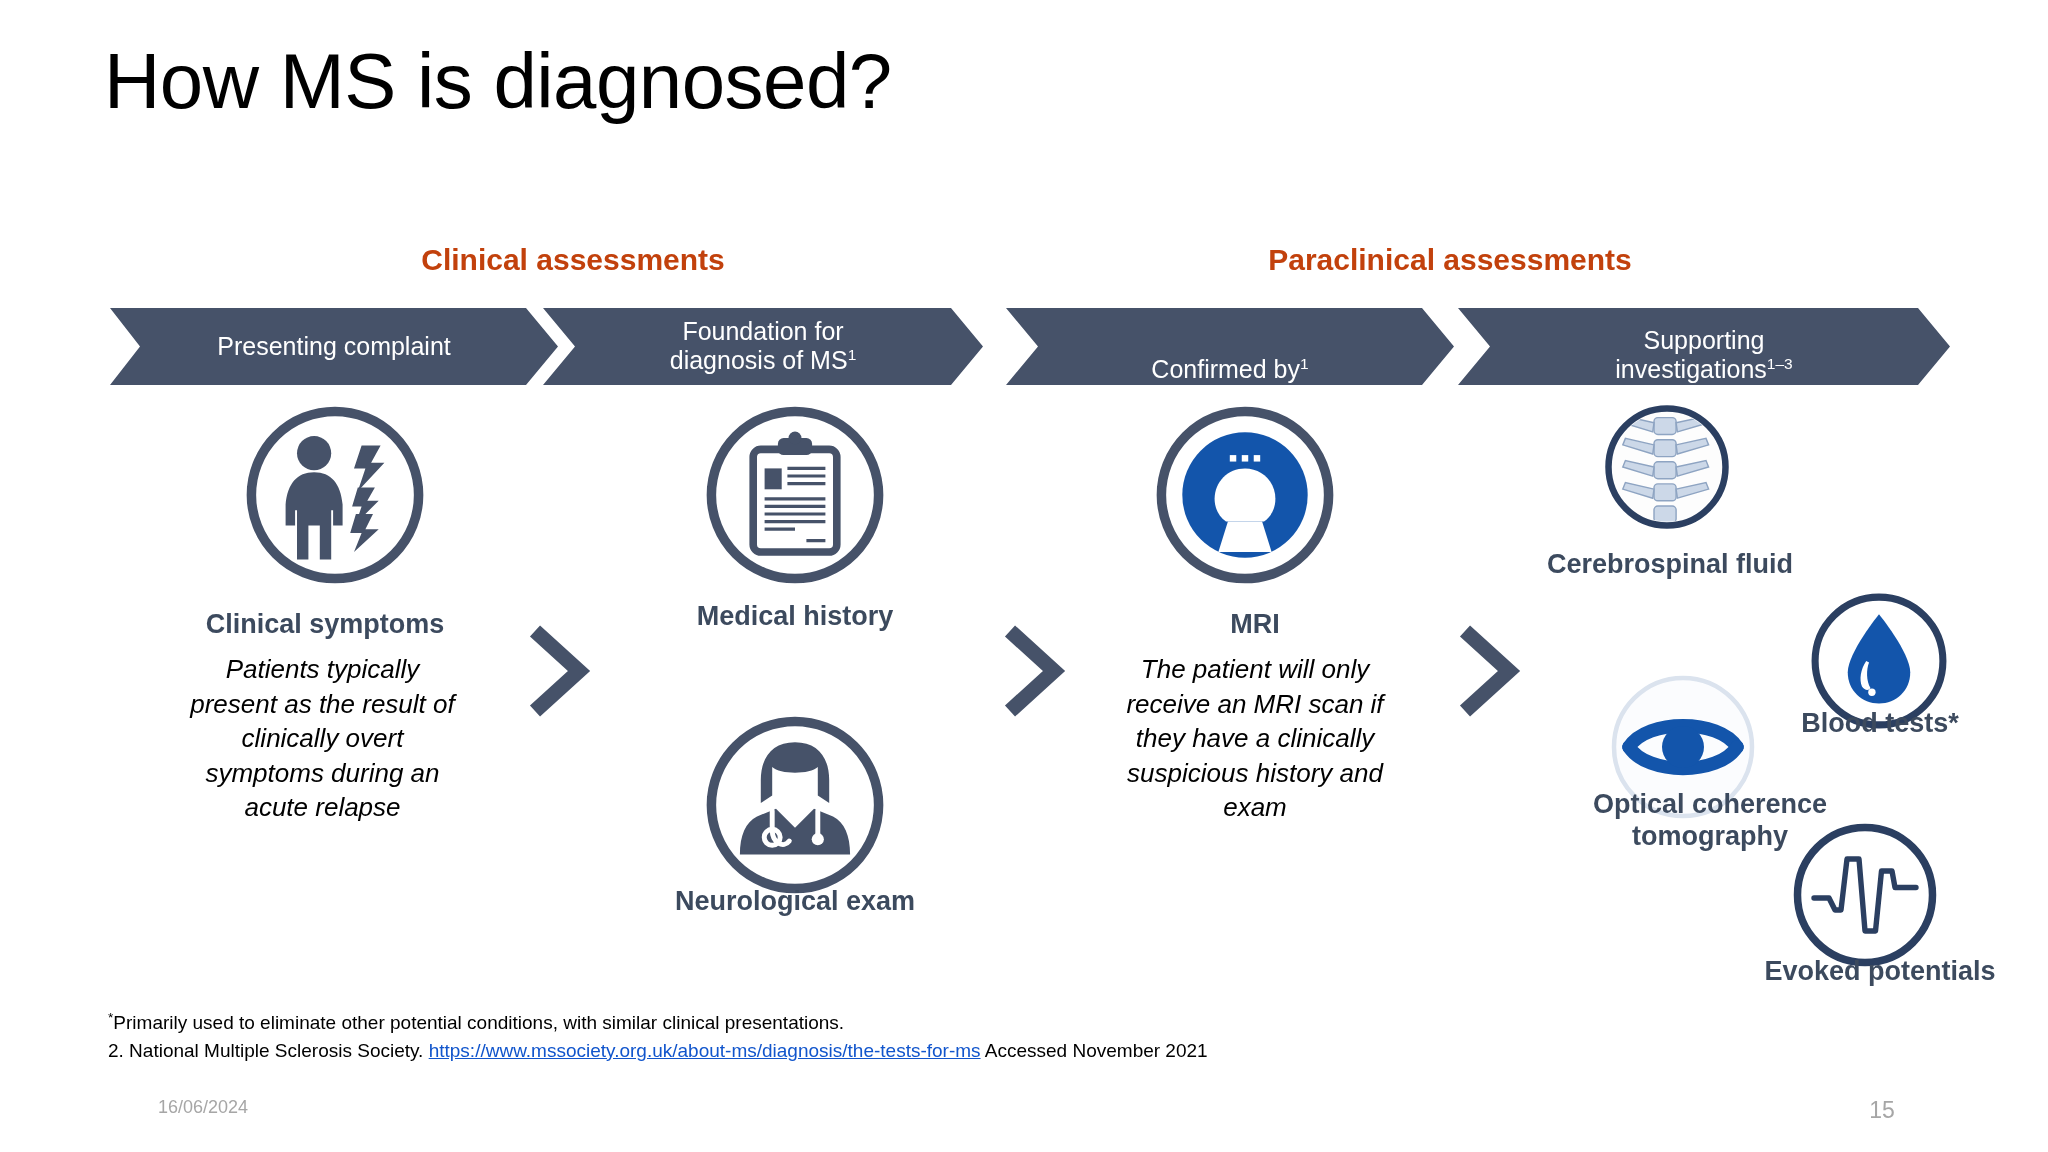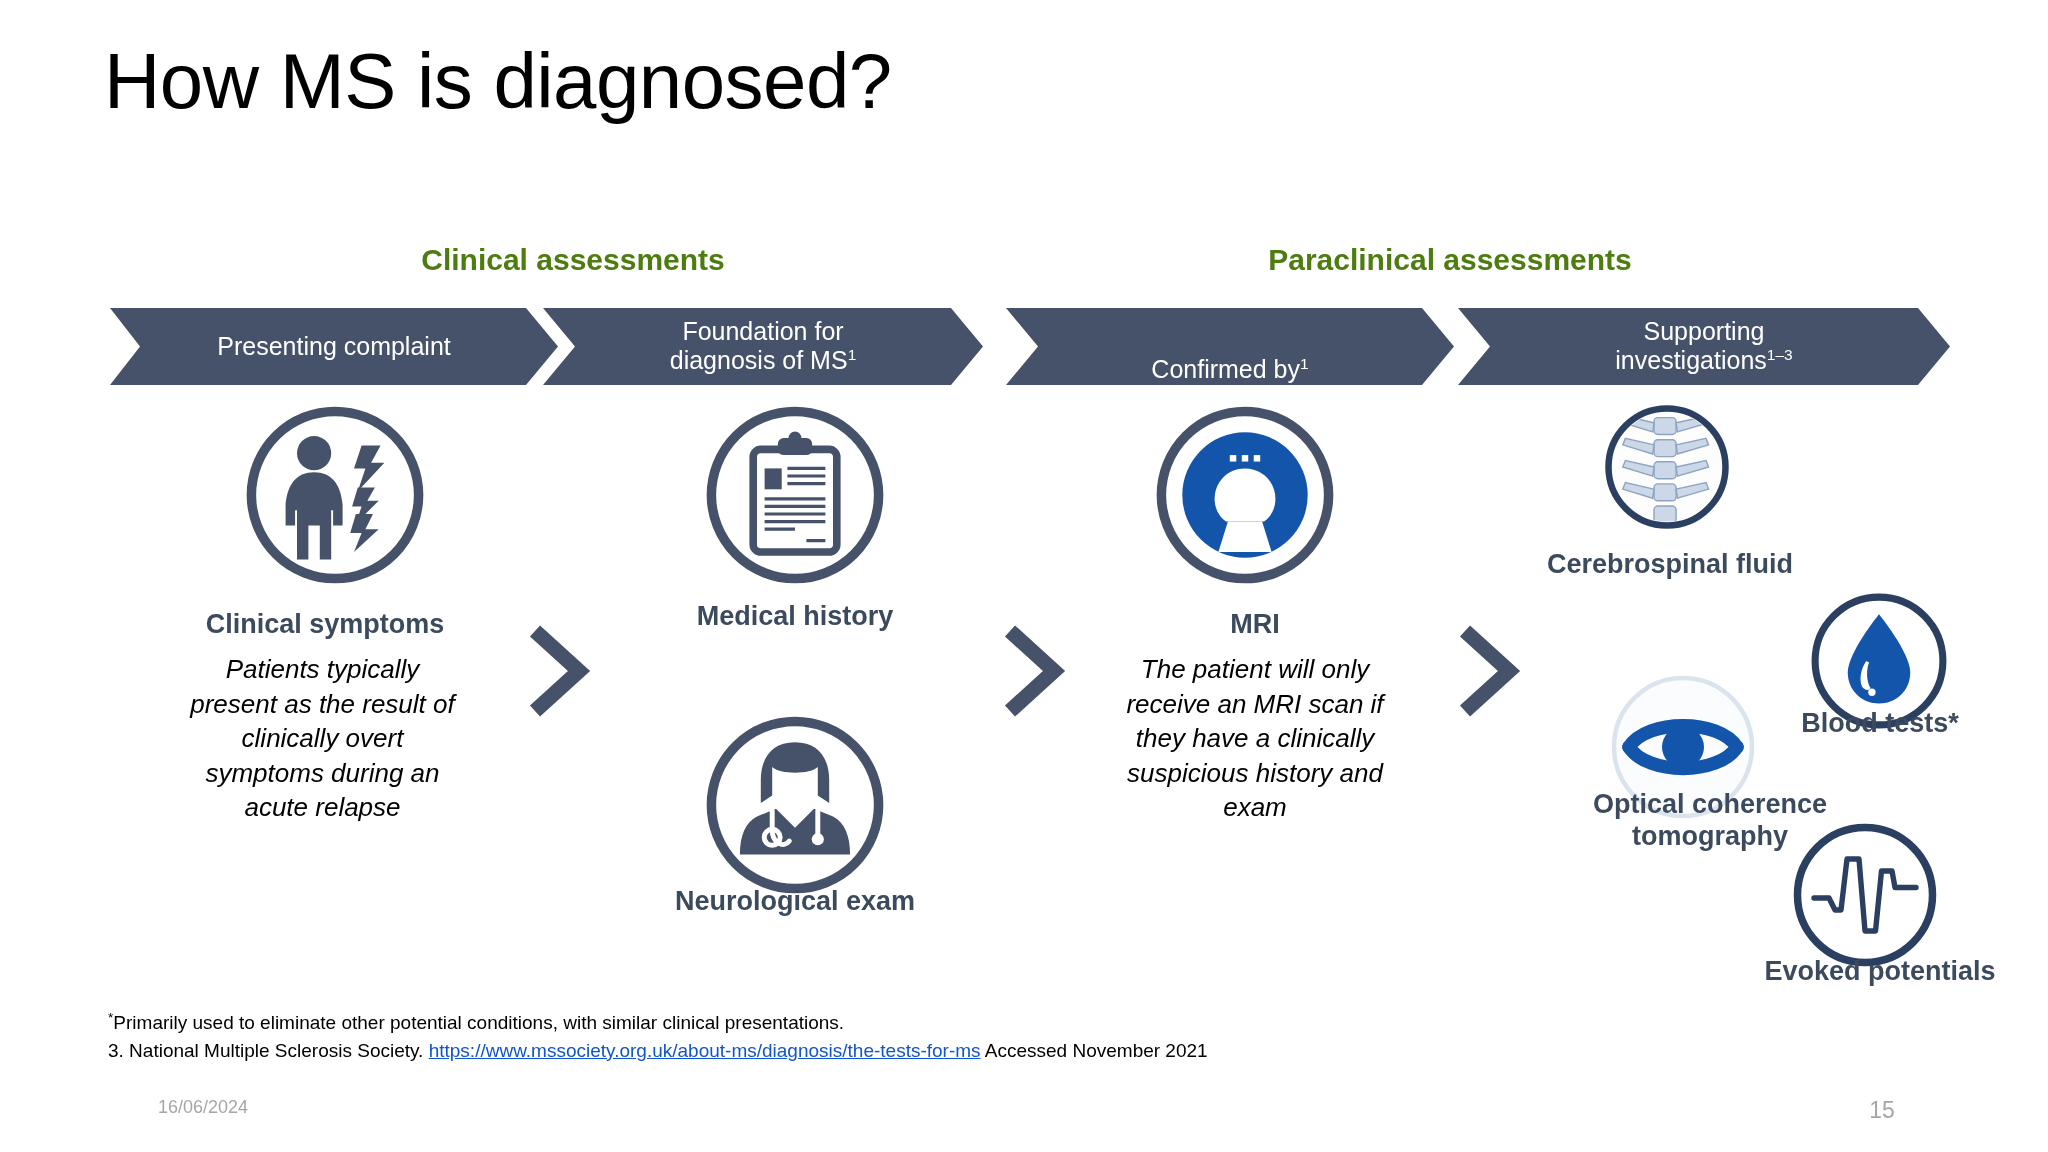--- a/index.html
+++ b/index.html
@@ -26,21 +26,21 @@
     color: #000000;
     letter-spacing: -0.5px;
     white-space: nowrap;
   }
 
   
   .section-header {
     position: absolute;
     font-size: 30px;
     font-weight: bold;
-    color: #4d7c0f;
+    color: #c2410c;
     white-space: nowrap;
     text-align: center;
   }
   #section-clinical { left: 355px; top: 243px; width: 436px; }
   #section-paraclinical { left: 1190px; top: 243px; width: 520px; }
 
   
   #banner {
     position: absolute;
     left: 110px;
@@ -78,20 +78,21 @@
     clip-path: polygon(0 0, 408px 0, 440px 50%, 408px 100%, 0 100%, 32px 50%);
   }
   #seg-2 {
     left: 896px; width: 448px;
     clip-path: polygon(0 0, 416px 0, 448px 50%, 416px 100%, 0 100%, 32px 50%);
     align-items: flex-end;
   }
   #seg-3 {
     left: 1348px; width: 492px;
     clip-path: polygon(0 0, 460px 0, 492px 50%, 460px 100%, 0 100%, 32px 50%);
+    align-items: flex-end;
   }
 
   
   .col-title {
     position: absolute;
     font-size: 27px;
     font-weight: bold;
     color: #3c4a5e;
     text-align: center;
     line-height: 1.2;
@@ -313,18 +314,18 @@
   <circle cx="50" cy="50" r="45" fill="#ffffff" stroke="#2b3f61" stroke-width="5"></circle>
   <path d="M16 52 L26 52 L30 60 L34 60 L38 26 L46 26 L50 74 L57 74 L61 34 L68 34 L70 45 L84 45" fill="none" stroke="#2b3f61" stroke-width="3.6" stroke-linejoin="round" stroke-linecap="round"></path>
 </svg>
 <div class="col-title" style="left:1710px; top:955px; width:340px;">Evoked potentials</div>
 
 <div id="footnotes">
   <div class="fn-line">
     <sup>*</sup><span>Primarily used to eliminate other potential conditions, with similar clinical presentations.</span>
   </div>
   <div class="fn-line">
-    <span>3. National Multiple Sclerosis Society. </span><a id="footnote-link" href="#">https://www.mssociety.org.uk/about-ms/diagnosis/the-tests-for-ms</a><span> Accessed November 2021</span>
+    <span>2. National Multiple Sclerosis Society. </span><a id="footnote-link" href="#">https://www.mssociety.org.uk/about-ms/diagnosis/the-tests-for-ms</a><span> Accessed November 2021</span>
   </div>
 </div>
 
 <div id="slide-date">16/06/2024</div>
 <div id="slide-number">15</div>
 
 </body></html>

